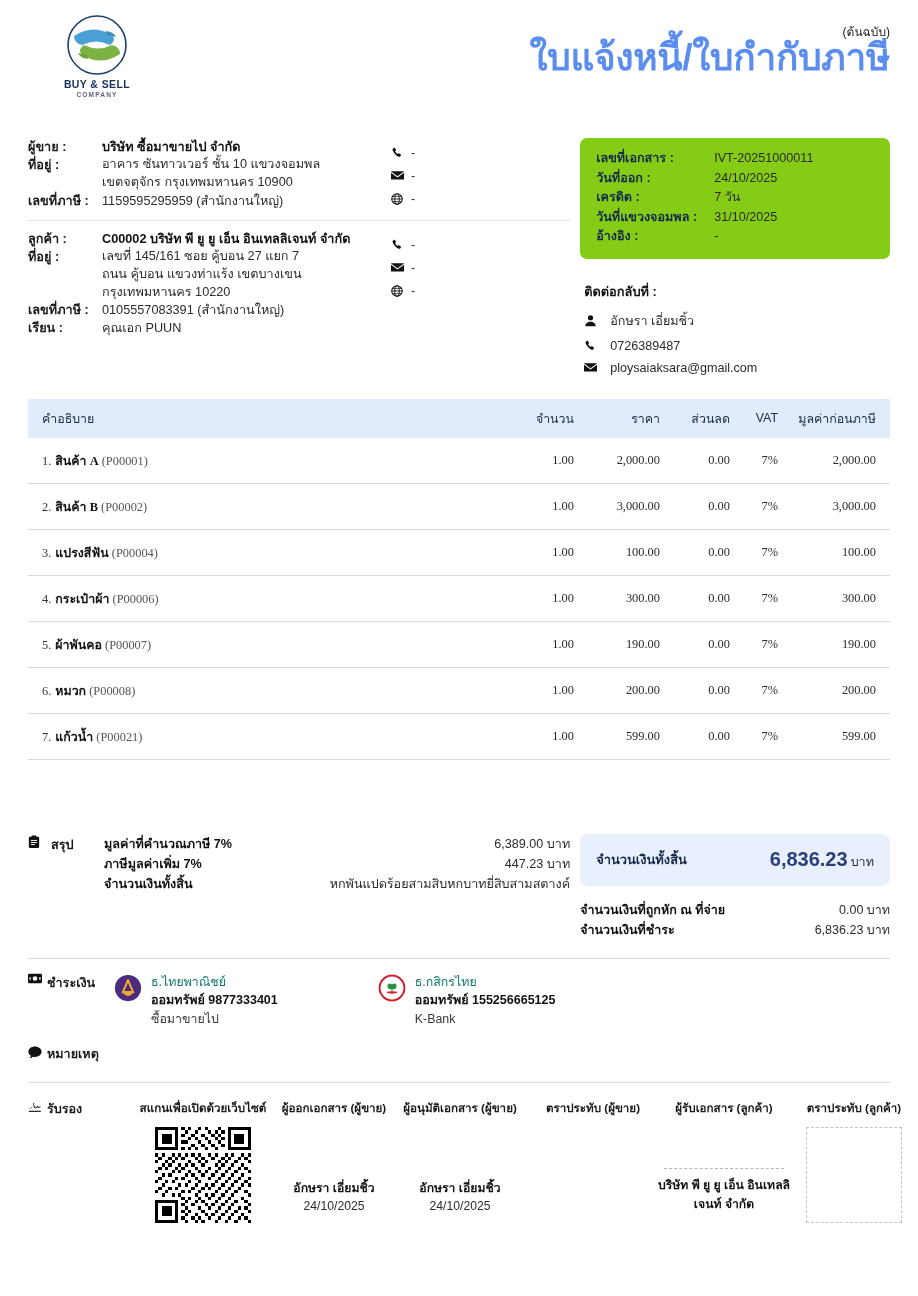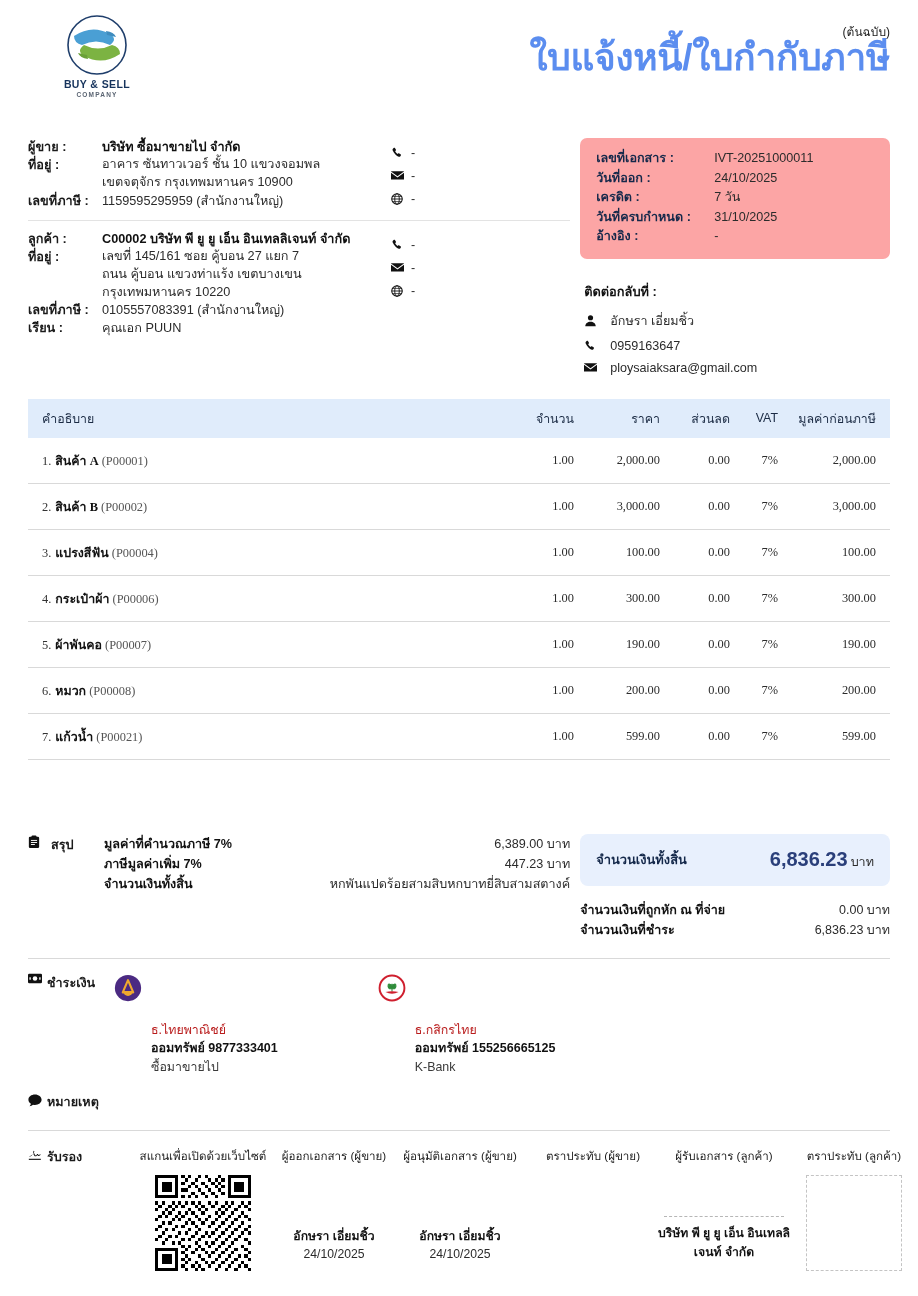--- a/index.html
+++ b/index.html
@@ -37,21 +37,21 @@
   .fval.bold { font-weight: bold; color: #111; }
   .fval.tight { line-height: 1.4; }
 
   .contact-icons { width: 60px; padding-top: 3px; margin-left: 8px; }
   .ci-row { display: flex; align-items: center; height: 23px; font-size: 12.5px; color: #2b2b2b; }
   .ci-ico { width: 20px; flex: none; color: #111; font-size: 12px; display: flex; align-items: center; }
   .ci-ico svg { display: block; }
   .hr-dash { border: none; border-top: 1px solid #e3e3e3; margin: 10px 0 9px 0; }
 
   
-  .info-box { background: #fca5a5; border-radius: 7px; padding: 11px 14px 12px 16px; }
+  .info-box { background: #84cc16; border-radius: 7px; padding: 11px 14px 12px 16px; }
   .irow { display: flex; line-height: 1.55; }
   .ilabel { width: 118px; flex: none; font-size: 12.6px; font-weight: bold; color: #14284a; }
   .ival { font-size: 12.6px; color: #2b2b2b; }
 
   .contact-back { margin-top: 22px; padding-left: 4px; }
   .cb-title { font-size: 12.8px; font-weight: bold; color: #111; margin-bottom: 9px; }
   .cb-row { display: flex; align-items: center; margin-bottom: 8px; }
   .cb-ico { width: 26px; flex: none; display: flex; align-items: center; color: #111; }
   .cb-txt { font-size: 12.6px; color: #2b2b2b; }
 
@@ -101,34 +101,34 @@
   .aval { font-size: 12.5px; color: #2b2b2b; }
 
   
   .sep { border: none; border-top: 1px solid #d9d9d9; margin: 18px 0 0 0; }
   .pay { display: flex; margin-top: 14px; }
   .pay-head { width: 86px; flex: none; font-size: 12.6px; font-weight: bold; display: flex; align-items: flex-start; gap: 5px; }
   .banks { display: flex; flex: 1; gap: 100px; }
   .bank { display: flex; gap: 9px; }
   .bank-logo { width: 28px; height: 28px; flex: none; margin-top: 1px; }
   .bank-lines { line-height: 1.48; }
-  .bl1 { font-size: 12.4px; color: #b91c1c; margin-top: 48px; }
+  .bl1 { font-size: 12.4px; color: #0f766e; }
   .bl2 { font-size: 12.5px; font-weight: bold; color: #111; }
   .bl3 { font-size: 12.4px; color: #3a3a3a; }
 
   .note { display: flex; margin-top: 16px; gap: 5px; align-items: flex-start; }
   .note-label { font-size: 12.6px; font-weight: bold; }
   .note-body { font-size: 12.4px; color: #2b2b2b; min-height: 16px; }
 
   
   .certify { display: flex; margin-top: 16px; }
   .cert-head { width: 100px; flex: none; font-size: 12.6px; font-weight: bold; display: flex; gap: 5px; align-items: flex-start; }
   .cert-cols { flex: 1; display: flex; }
   .cc { text-align: center; font-size: 11.6px; color: #1a1a1a; }
-  .cc-title { white-space: nowrap; }
+  .cc-title { white-space: nowrap; font-weight: bold; }
   .qr { width: 96px; height: 96px; margin: 10px auto 0 auto; }
   .sig-area { height: 96px; position: relative; margin-top: 10px; }
   .sig-name { font-size: 12.2px; font-weight: bold; color: #111; }
   .sig-date { font-size: 12.2px; color: #2b2b2b; margin-top: 2px; }
   .sig-bottom { position: absolute; bottom: 10px; left: 0; right: 0; text-align: center; }
   .dashline { border-top: 1px dashed #b6b6b6; margin: 0 8px 6px 8px; }
   .stampbox { width: 96px; height: 96px; border: 1px dashed #c4c4c4; margin: 10px auto 0 auto; }
 </style>
 </head>
 <body>
@@ -276,21 +276,21 @@
           </div>
         <div class="irow">
             <div class="ilabel">วันที่ออก :</div>
             <div class="ival">24/10/2025</div>
           </div>
         <div class="irow">
             <div class="ilabel">เครดิต :</div>
             <div class="ival">7 วัน</div>
           </div>
         <div class="irow">
-            <div class="ilabel">วันที่ครบกำหนด :</div>
+            <div class="ilabel">วันที่แขวงจอมพล :</div>
             <div class="ival">31/10/2025</div>
           </div>
         <div class="irow">
             <div class="ilabel">อ้างอิง :</div>
             <div class="ival">-</div>
           </div>
       </div>
 
       <div class="contact-back">
         <div class="cb-title">ติดต่อกลับที่ :</div>
@@ -302,21 +302,21 @@
               </svg>
           </span>
           <span class="cb-txt">อักษรา เอี่ยมชิ้ว</span>
         </div>
         <div class="cb-row">
           <span class="cb-ico">
             <svg width="12" height="12" viewBox="0 0 16 16">
                 <path fill="#111" d="M3.6 1.2c.6-.4 1.4-.2 1.8.4l1.1 1.7c.3.5.2 1.2-.3 1.6l-.7.5c.3 1 1.6 2.9 3.3 3.9l.6-.6c.4-.4 1.1-.5 1.6-.2l1.7 1.1c.6.4.8 1.2.4 1.8l-.6.9c-.5.7-1.4 1-2.2.7C7.6 12 4 8.4 2.1 4.2c-.3-.8 0-1.7.7-2.2z"></path>
               </svg>
           </span>
-          <span class="cb-txt">0959163647</span>
+          <span class="cb-txt">0726389487</span>
         </div>
         <div class="cb-row">
           <span class="cb-ico">
             <svg width="13" height="11" viewBox="0 0 16 12">
                 <path fill="#111" d="M0 1.2 8 7l8-5.8V.8H0z"></path>
                 <path fill="#111" d="M0 2.7V11h16V2.7L8 8.4z"></path>
               </svg>
           </span>
           <span class="cb-txt">ploysaiaksara@gmail.com</span>
         </div>

